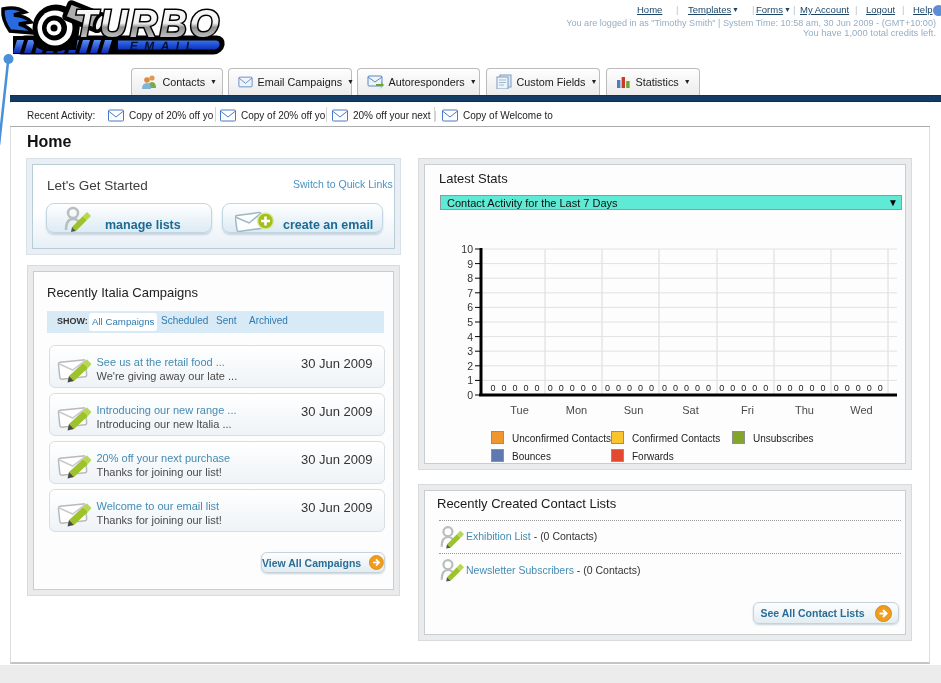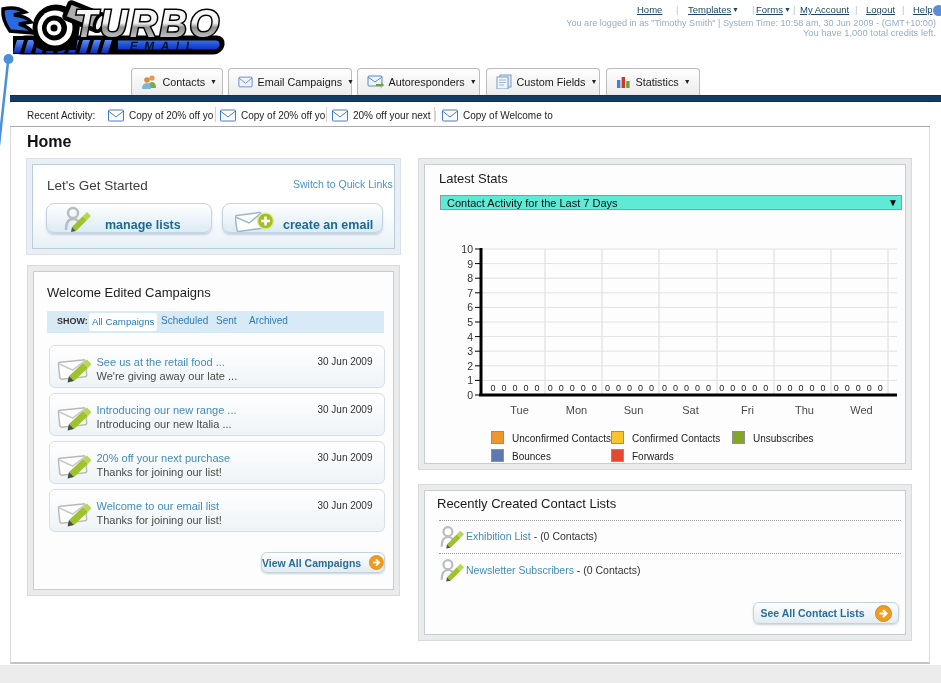--- a/index.html
+++ b/index.html
@@ -45,21 +45,21 @@
 .smallbtn { position:absolute; border:1px solid #c6d2d9; border-radius:6px; background:linear-gradient(#fdfefe,#e3ecf1); box-shadow:0 1px 2px rgba(120,150,170,.4); display:flex; align-items:center; justify-content:center; font-size:10.5px; font-weight:bold; color:#2a6d96; white-space:nowrap; }
 
 
 #showbar { position:absolute; left:13px; top:38.5px; width:337px; height:22px; background:#d9eaf7; font-size:10px; white-space:nowrap; }
 #showbar .s { position:absolute; left:10px; top:5.5px; color:#333; font-weight:bold; font-size:9px; }
 #showbar a { color:#2e7bb0; text-decoration:none; }
 #allc { position:absolute; left:42px; top:2px; background:#fff; border-radius:3px; padding:3.5px 3px; font-size:9.7px; }
 .citem { position:absolute; left:14.5px; width:336px; height:43px; border:1px solid #d8dee1; border-radius:6px; background:linear-gradient(#ffffff,#eef3f7); }
 .citem .t1 { position:absolute; left:47px; top:10px; font-size:11px; color:#458cb4; white-space:nowrap; }
 .citem .t2 { position:absolute; left:47px; top:24px; font-size:11px; color:#4a4a4a; white-space:nowrap; }
-.citem .dt { position:absolute; right:11px; top:10px; font-size:10px; color:#333; }
+.citem .dt { position:absolute; right:11px; top:10px; font-size:13px; color:#333; }
 .citem svg { position:absolute; left:7px; top:10px; }
 
 
 #statsel { position:absolute; left:15px; top:30px; width:462px; height:15px; border:1px solid #8e9aa0; background:#5eead4; font-size:11px; color:#111; }
 #statsel .txt { position:absolute; left:6px; top:1px; }
 #statsel .ar { position:absolute; right:3px; top:1px; font-size:10px; color:#000; }
 .leg { position:absolute; font-size:10px; color:#222; }
 .leg .sq { position:absolute; left:0; top:-2px; width:13px; height:13px; border:1px solid #909090; }
 .leg .lt { position:absolute; left:21px; top:0; white-space:nowrap; }
 
@@ -241,21 +241,21 @@
           <circle cx="30.5" cy="13" r="8" fill="#a3bf1d" stroke="#dcec9a" stroke-width="1.5"></circle>
           <path d="M26,13 h9 M30.5,8.5 v9" stroke="#fff" stroke-width="2.6"></path>
         </svg>
         <span class="t" style="margin-left:6px">create an email</span>
       </div>
     </div>
   </div>
 
   <div class="panelG" style="left:27px;top:265px;width:373px;height:331px">
     <div class="in" style="background:#fdfdfd">
-      <div class="abs" style="left:13px;top:13px;font-size:13px;color:#222">Welcome Edited Campaigns</div>
+      <div class="abs" style="left:13px;top:13px;font-size:13px;color:#222">Recently Italia Campaigns</div>
       <div id="showbar">
         <span class="s">SHOW:</span>
         <span id="allc"><a>All Campaigns</a></span>
         <a class="abs" style="left:114px;top:4px">Scheduled</a>
         <a class="abs" style="left:169px;top:4px">Sent</a>
         <a class="abs" style="left:202px;top:4px">Archived</a>
       </div>
       <svg width="0" height="0">
           <defs>
         <g id="envpencil">

